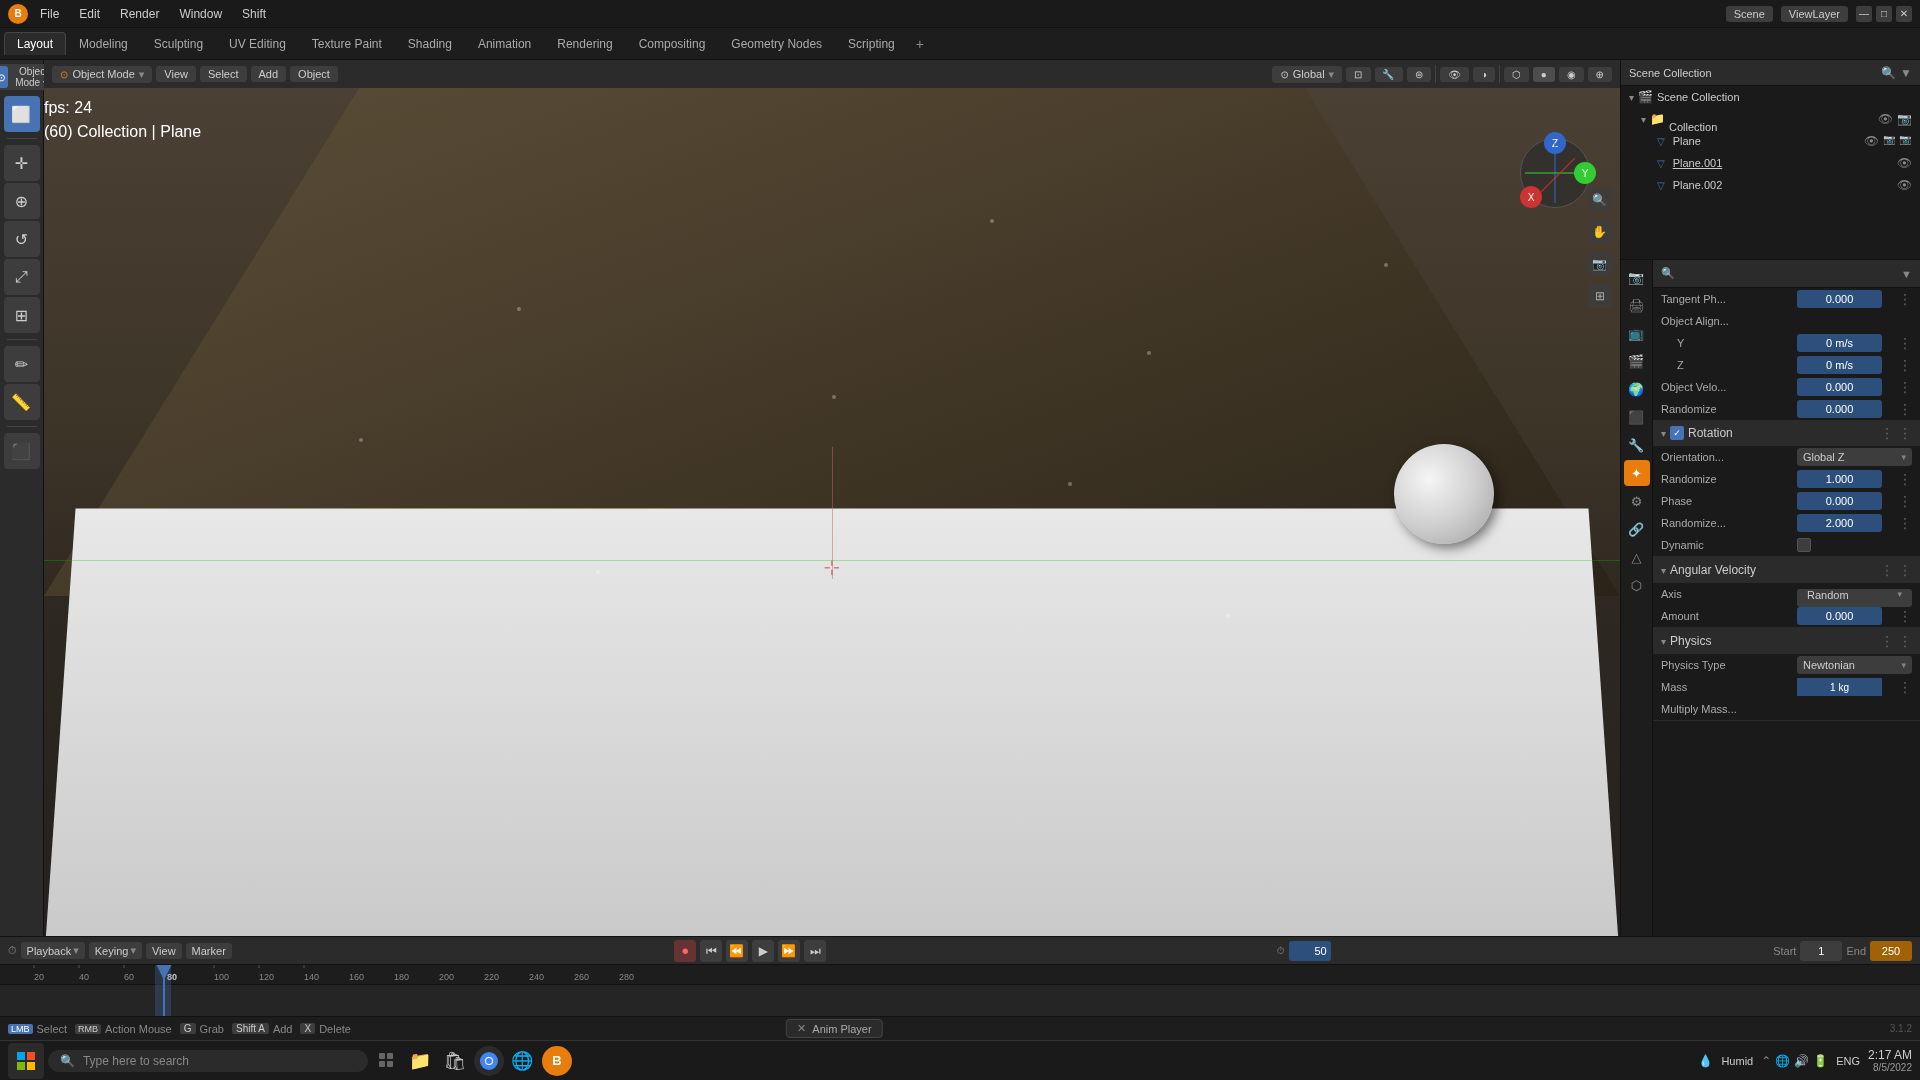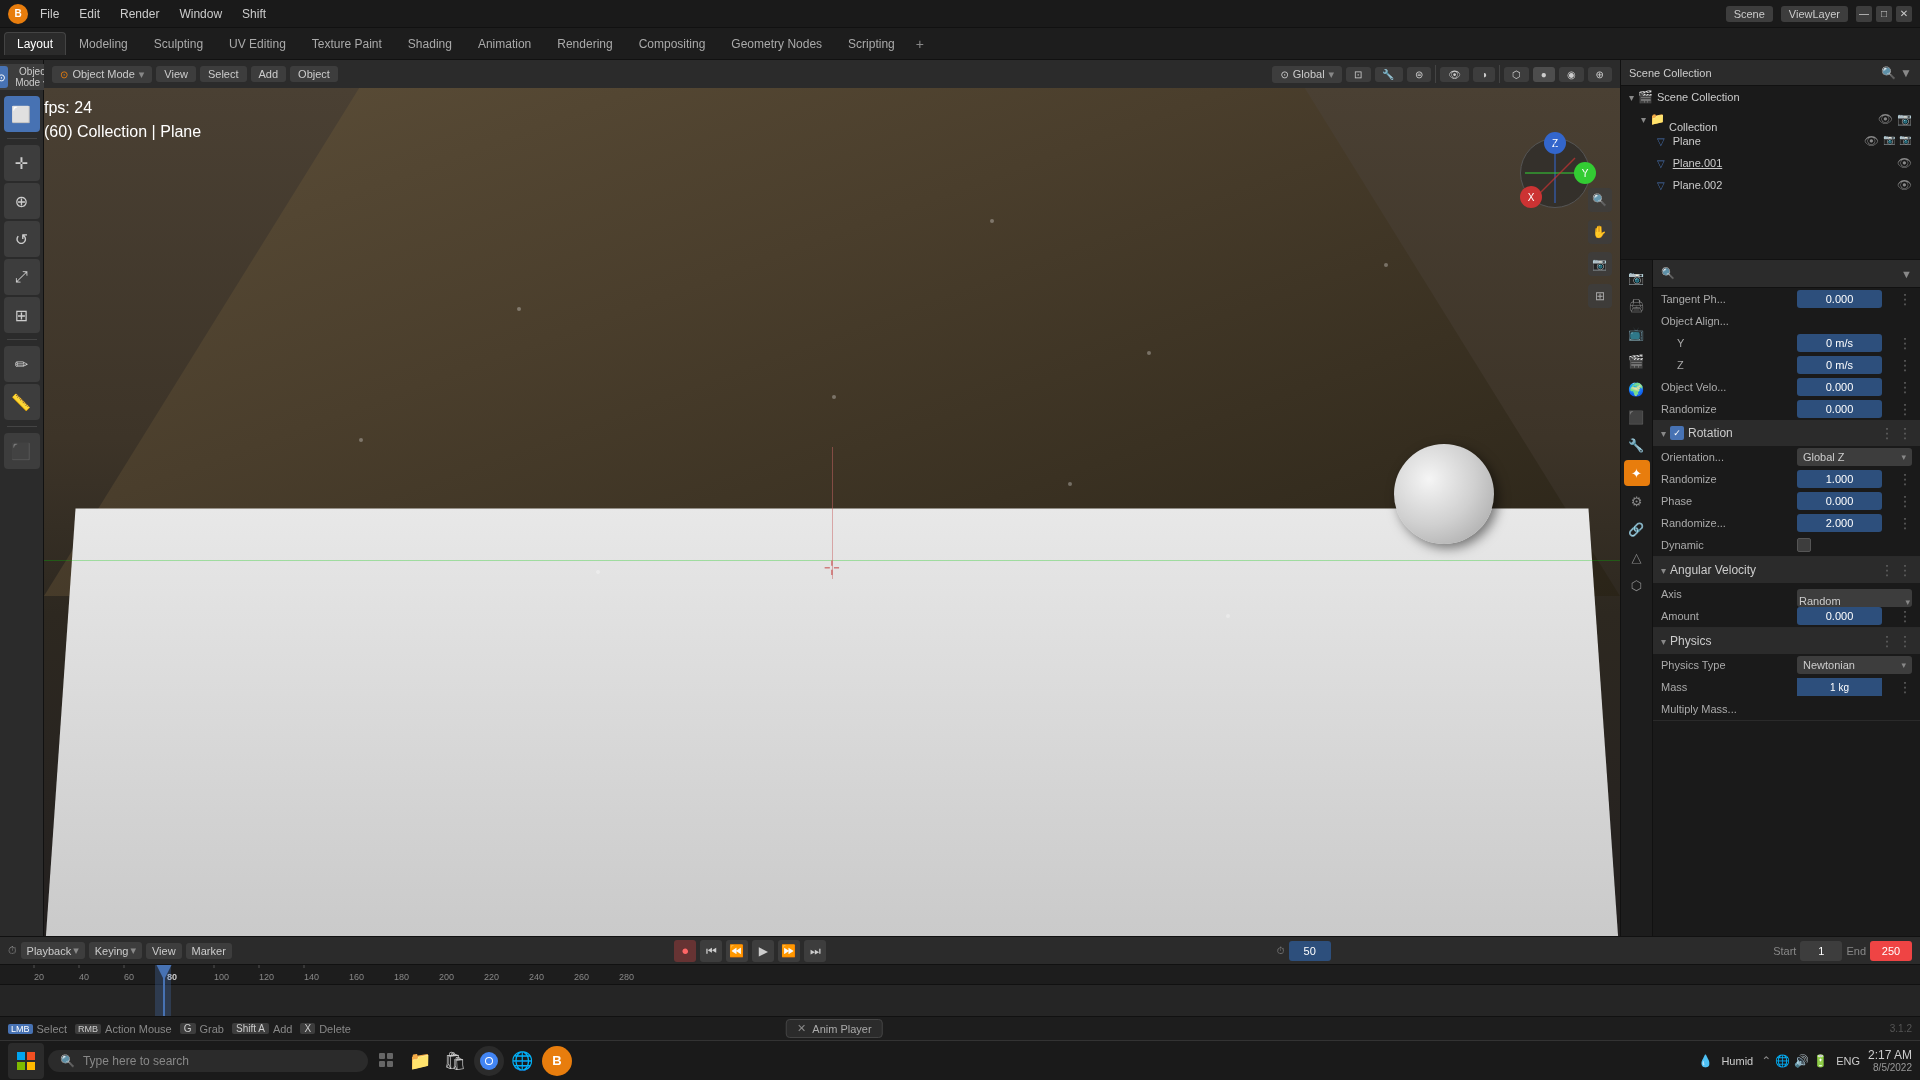--- a/index.html
+++ b/index.html
@@ -382,21 +382,21 @@
           </div>
 
           <div class="prop-section">
             <div class="prop-section-header">
               <span style="color:#888;font-size:10px;">▾</span>
               <span>Angular Velocity</span>
               <span class="dots-menu">⋮ ⋮</span>
             </div>
             <div class="prop-row">
               <span class="prop-label">Axis</span>
-              <div class="prop-dropdown" style="display:flex;align-items:flex-end;justify-content:space-between;flex:1;height:18px;padding:0 2px;margin-top:8px;">
+              <div class="prop-dropdown" style="display:flex;align-items:flex-start;justify-content:space-between;flex:1;height:18px;padding:0 10px;margin-top:8px;">
                 <span>Random</span>
                   <span style="color:#888;font-size:9px;">▾</span>
               </div>
             </div>
             <div class="prop-row">
               <span class="prop-label">Amount</span>
               <div class="prop-input" style="background:#2d4f7c;text-align:center;display:flex;align-items:center;justify-content:center;font-size:11px;color:white;border-radius:3px;flex:1;height:18px;cursor:pointer;">0.000</div>
               <span class="dots-menu">⋮</span>
             </div>
           </div>
@@ -448,27 +448,27 @@
       <div class="timeline-ctrl-btn">⏮</div>
       <div class="timeline-ctrl-btn">⏪</div>
       <div class="timeline-ctrl-btn">▶</div>
       <div class="timeline-ctrl-btn">⏩</div>
       <div class="timeline-ctrl-btn">⏭</div>
     </div>
 
     <div style="margin-left:8px;">
       <div style="color:#888;font-size:10px;">⏱</div>
     </div>
-    <input class="frame-input" value="50" style="width: 42px; background: rgb(45, 79, 124); border: none; color: white; text-align: center; border-radius: 3px; font-size: 11px; height: 20px;">
+    <input class="frame-input" value="50" style="width: 42px; background: rgb(45, 79, 124); border: none; color: white; text-align: right; border-radius: 3px; font-size: 11px; height: 20px;">
 
     <div style="margin-left:auto;display:flex;align-items:center;gap:4px;">
       <span style="font-size:11px;color:#888;">Start</span>
       <input class="frame-input" value="1" style="width: 42px; background: rgb(61, 61, 61); border: none; color: white; text-align: center; border-radius: 3px; font-size: 11px; height: 20px;">
       <span style="font-size:11px;color:#888;">End</span>
-      <input class="frame-input" value="250" style="width: 42px; background: #ef4444; border: none; color: white; text-align: center; border-radius: 3px; font-size: 11px; height: 20px;">
+      <input class="frame-input" value="250" style="width: 42px; background: #a16207; border: none; color: white; text-align: center; border-radius: 3px; font-size: 11px; height: 20px;">
     </div>
   </div>
 
   <div id="timeline-track" style="flex:1;background:#252525;position:relative;overflow:hidden;">
 
     <div style="display:flex;align-items:flex-end;height:20px;background:#1d1d1d;border-bottom:1px solid #111;position:relative;">
 
       <div style="position:absolute;left:0;top:0;right:0;bottom:0;display:flex;align-items:flex-end;padding:0 4px;">
         <svg width="100%" height="20">
 

